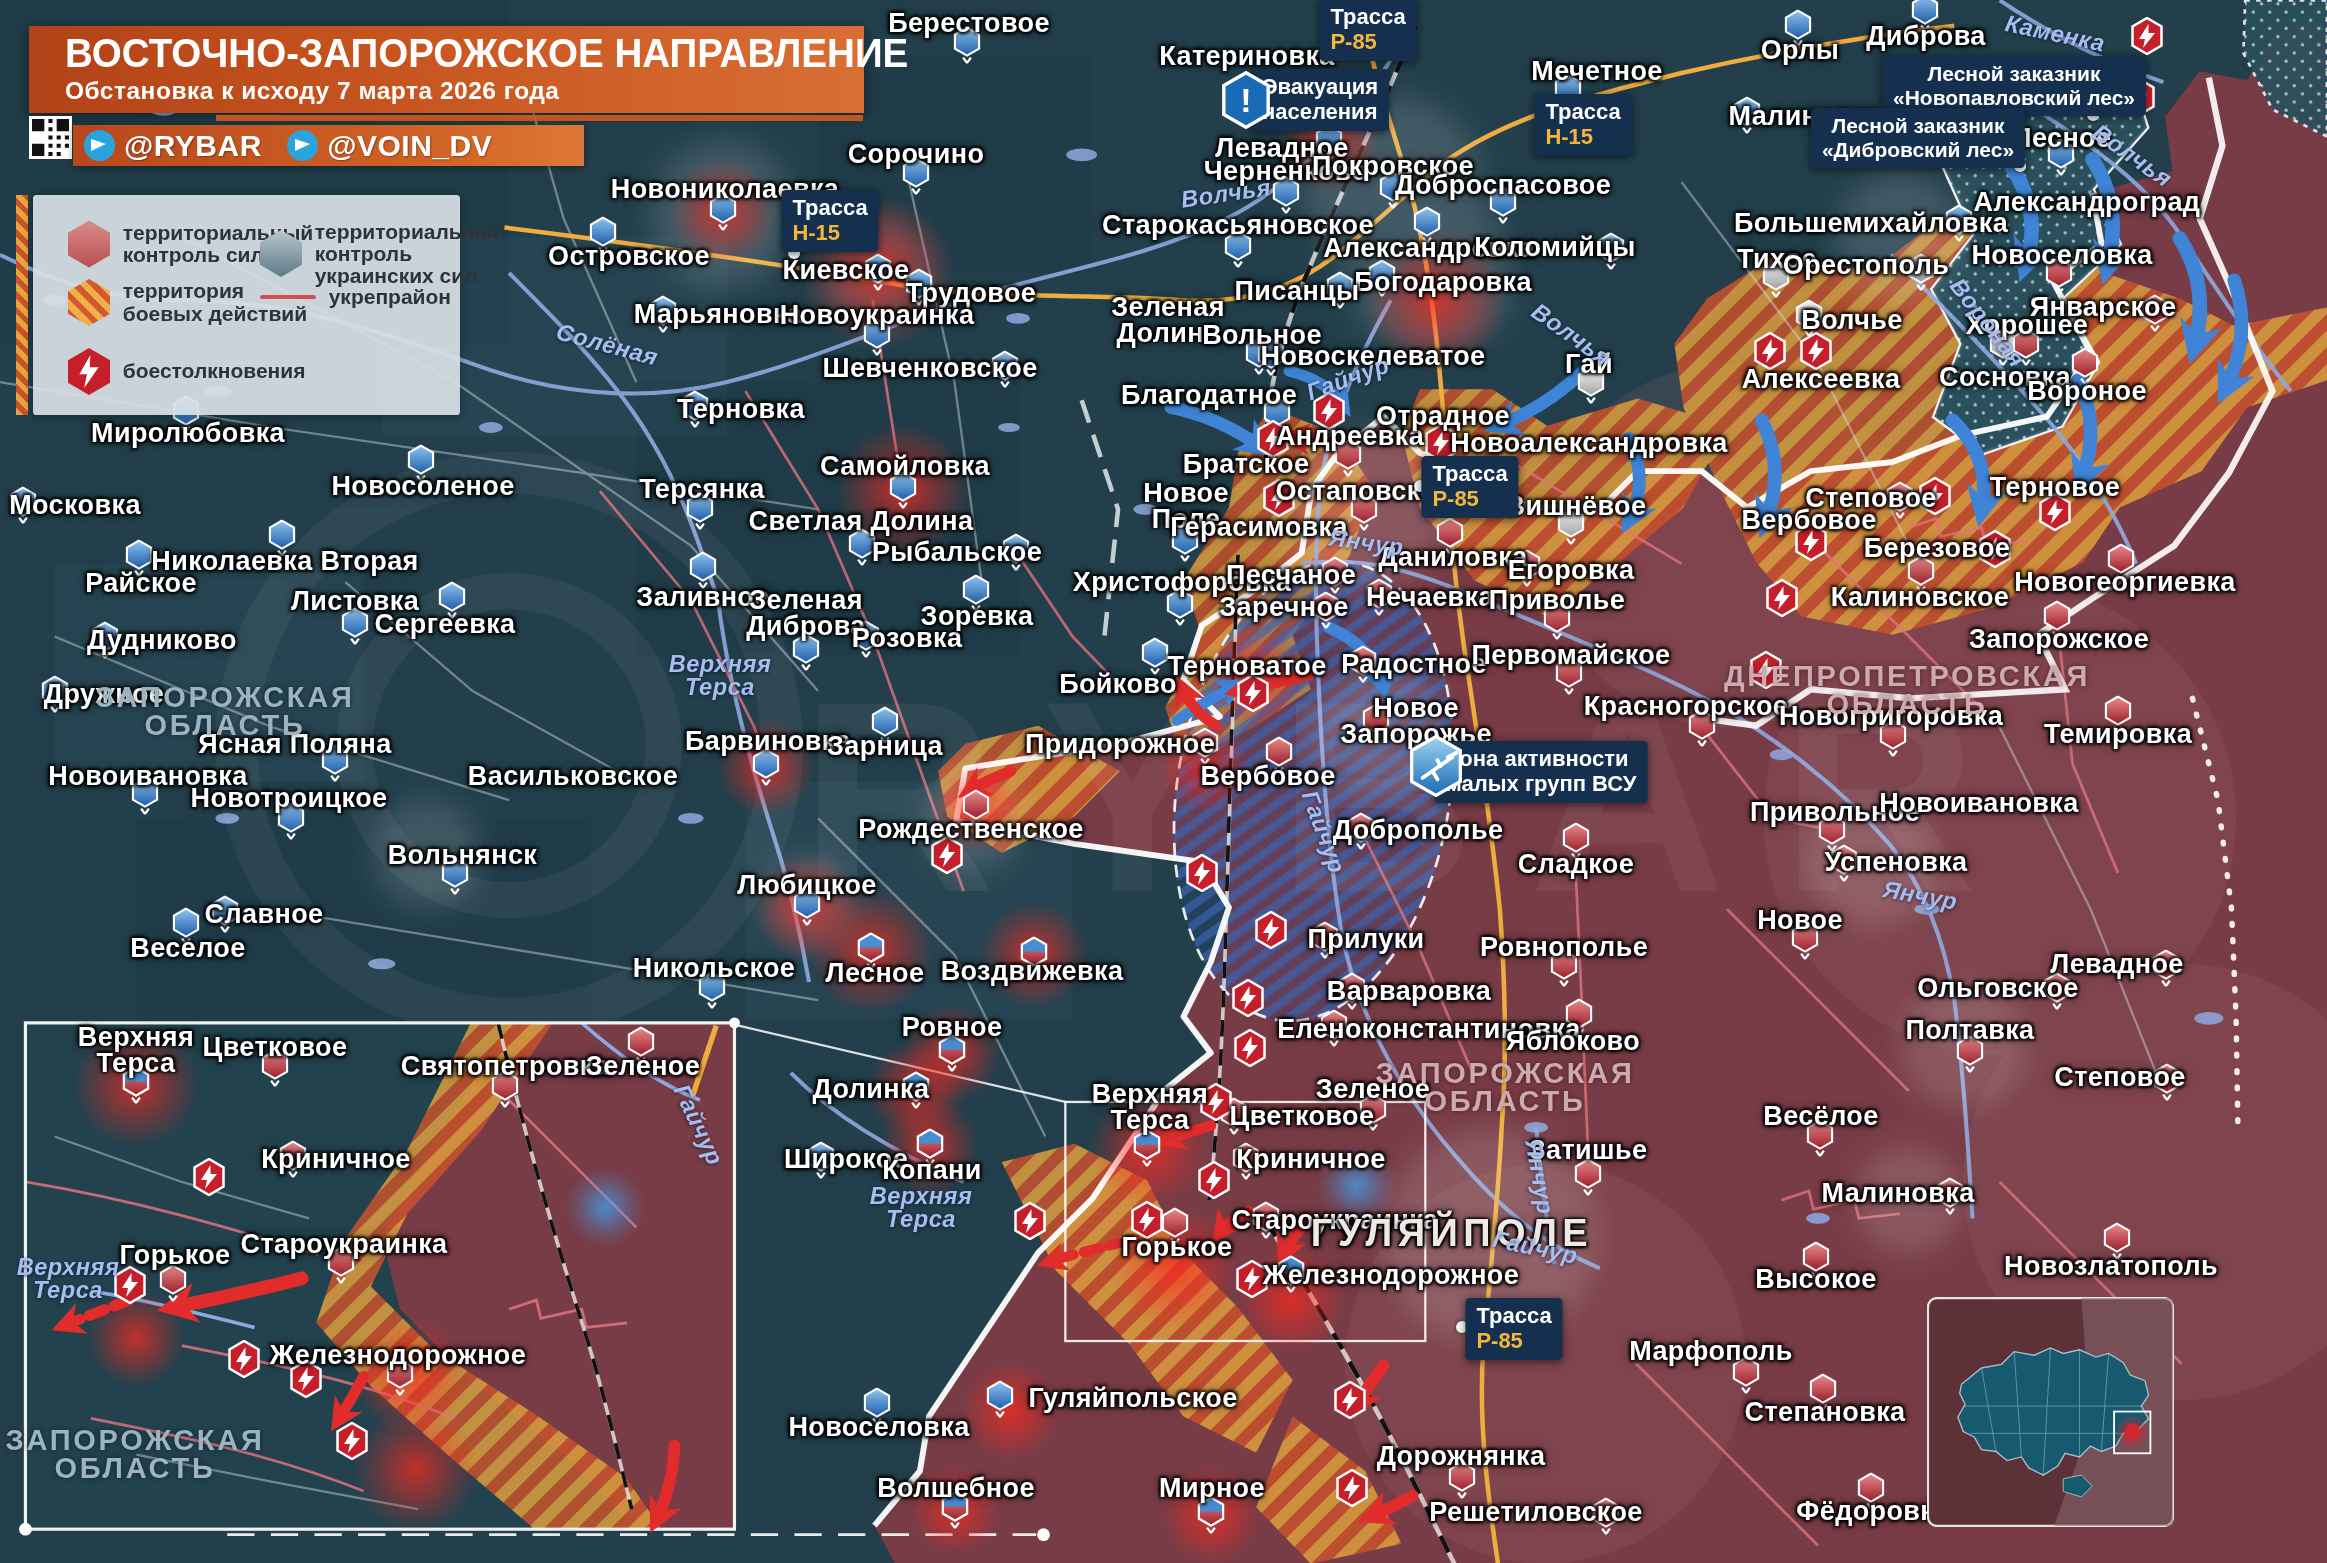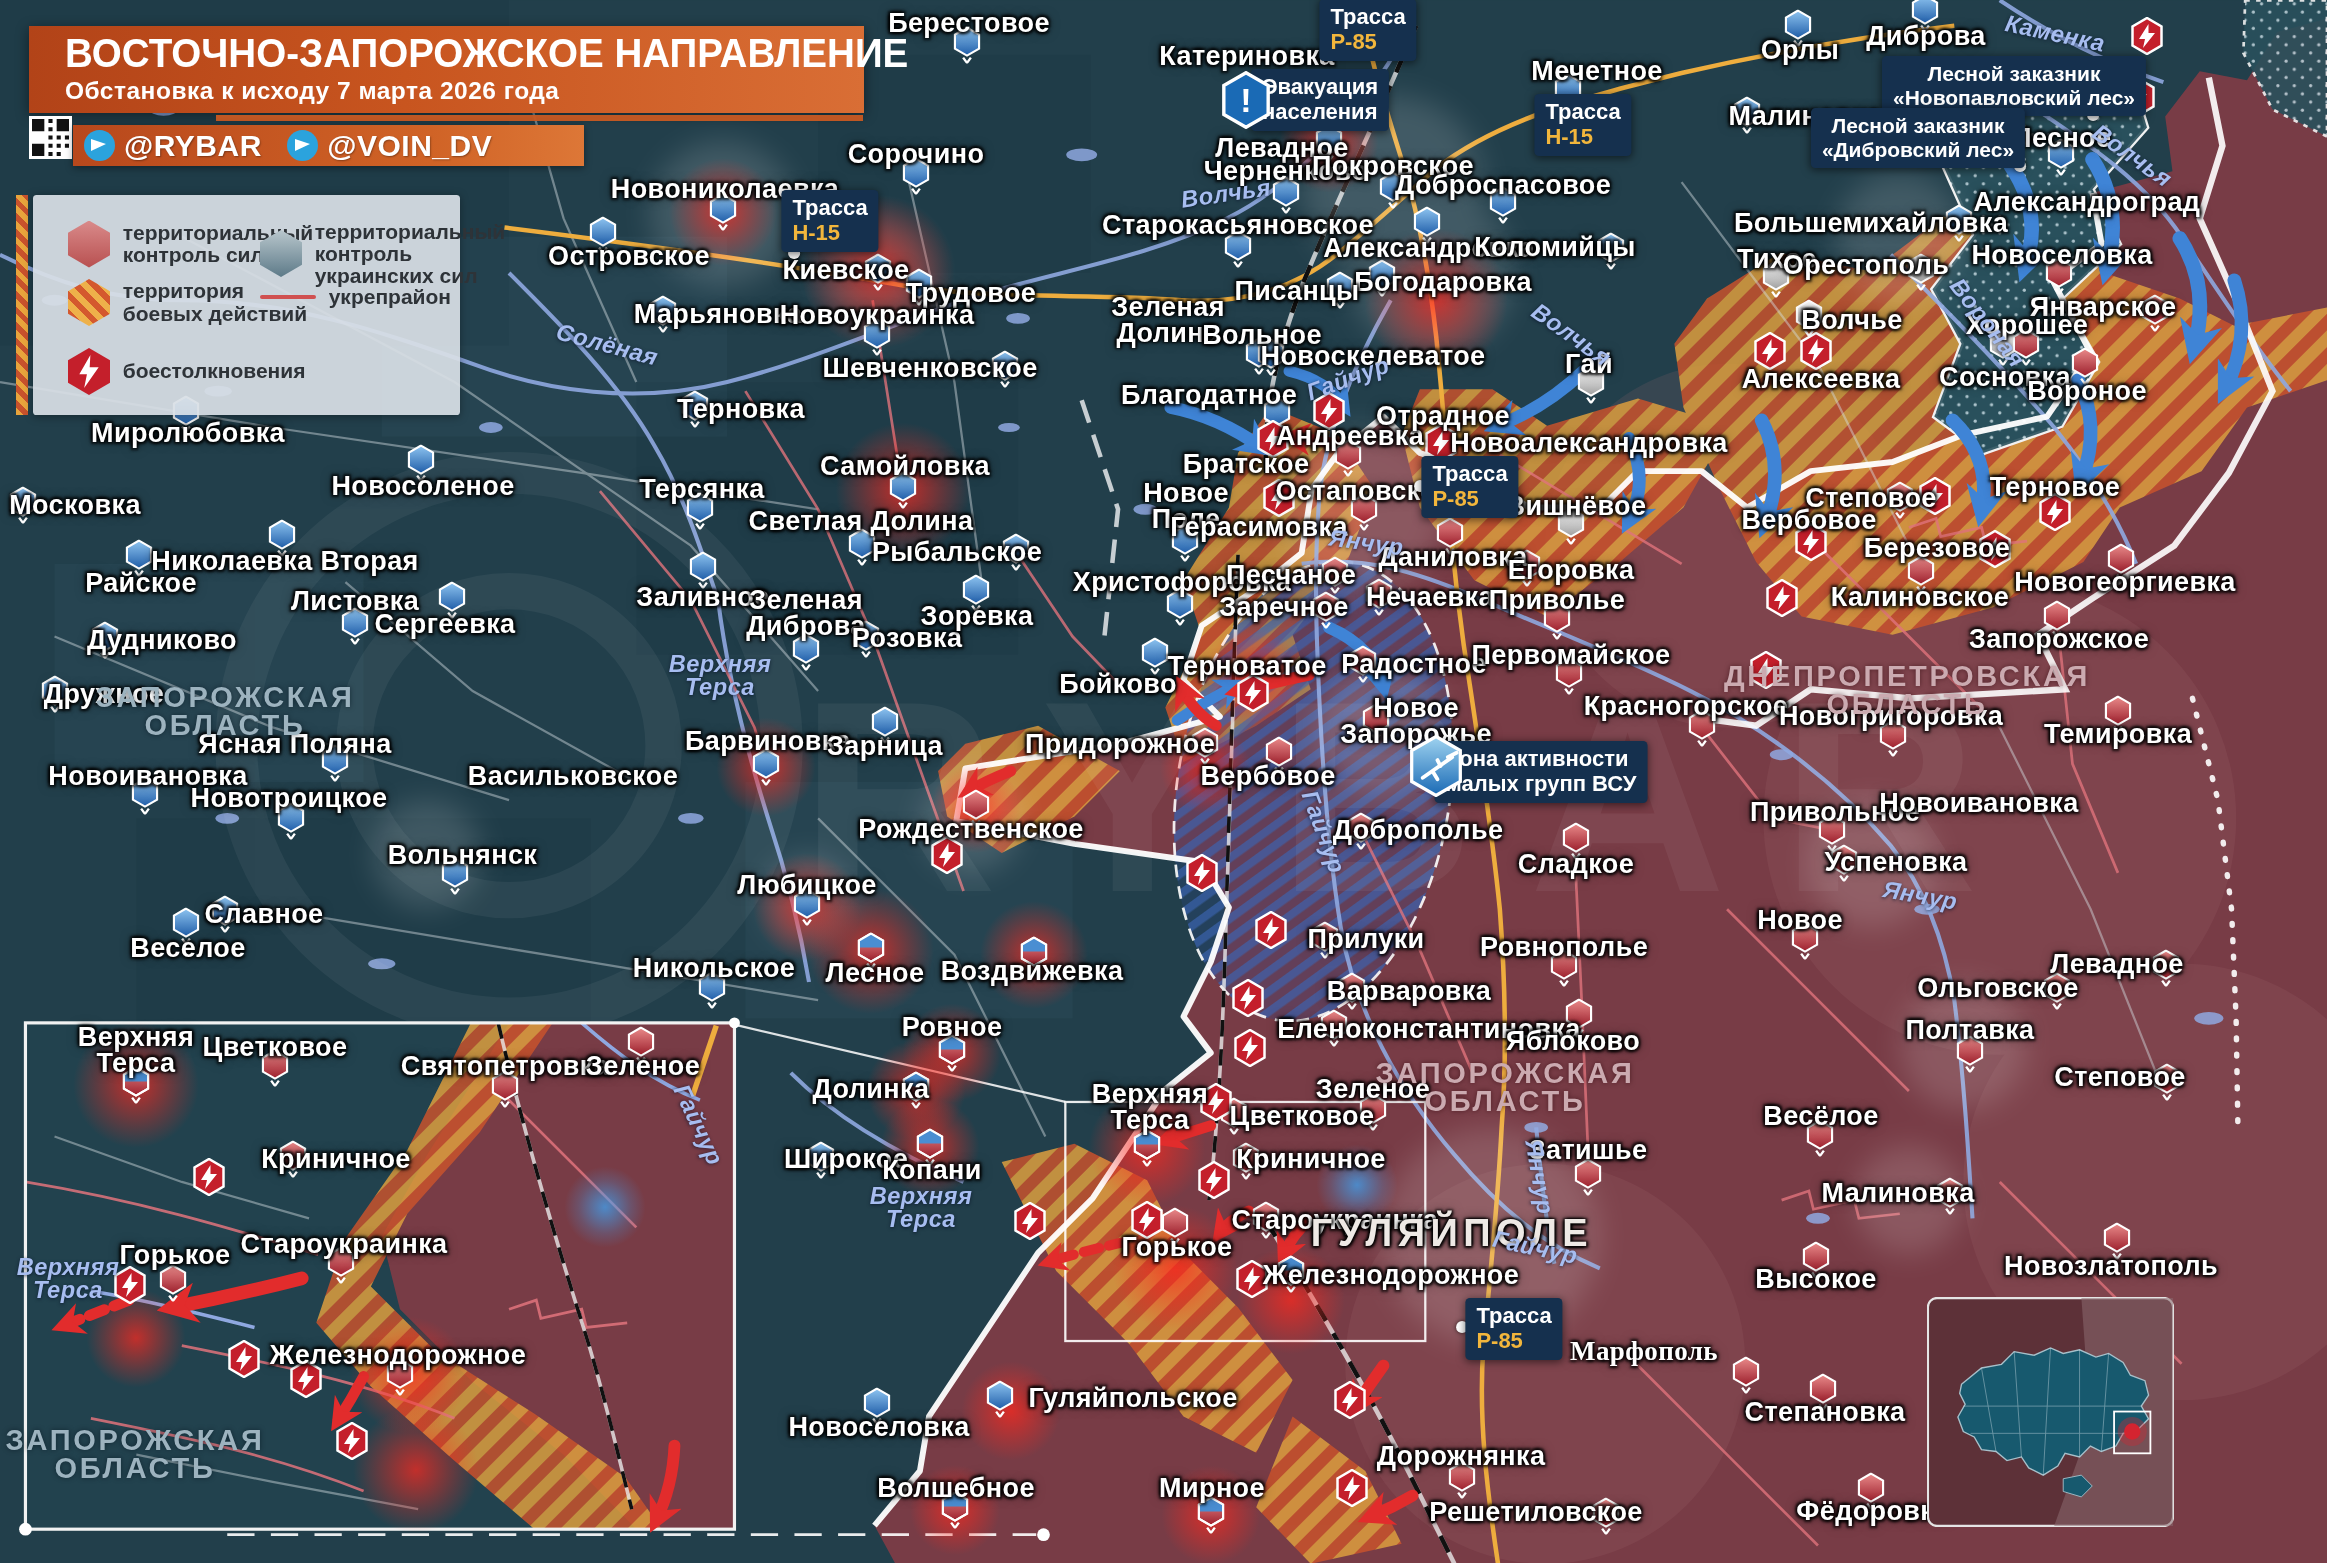--- a/index.html
+++ b/index.html
@@ -1199,21 +1199,21 @@
       <div class="lbl" style="left: 1896px; top: 862px;">Успеновка</div>
       <div class="lbl" style="left: 1800px; top: 920px;">Новое</div>
       <div class="lbl" style="left: 2117px; top: 964px;">Левадное</div>
       <div class="lbl" style="left: 1998px; top: 988px;">Ольговское</div>
       <div class="lbl" style="left: 1970px; top: 1030px;">Полтавка</div>
       <div class="lbl" style="left: 2120px; top: 1077px;">Степовое</div>
       <div class="lbl" style="left: 1821px; top: 1116px;">Весёлое</div>
       <div class="lbl" style="left: 1898px; top: 1193px;">Малиновка</div>
       <div class="lbl" style="left: 1816px; top: 1279px;">Высокое</div>
       <div class="lbl" style="left: 2111px; top: 1266px;">Новозлатополь</div>
-      <div class="lbl" style="left: 1644px; top: 1351px; font-family: Liberation Serif, serif;">Марфополь</div>
+      <div class="lbl" style="left: 1711px; top: 1351px;">Марфополь</div>
       <div class="lbl" style="left: 1825px; top: 1412px;">Степановка</div>
       <div class="lbl" style="left: 1873px; top: 1511px;">Фёдоровка</div>
       <div class="lbl" style="left: 136px; top: 1050px;">Верхняя
 Терса</div>
       <div class="lbl" style="left: 275px; top: 1047px;">Цветковое</div>
       <div class="lbl" style="left: 505px; top: 1066px;">Святопетровка</div>
       <div class="lbl" style="left: 643px; top: 1066px;">Зеленое</div>
       <div class="lbl" style="left: 336px; top: 1159px;">Криничное</div>
       <div class="lbl" style="left: 344px; top: 1244px;">Староукраинка</div>
       <div class="lbl" style="left: 175px; top: 1255px;">Горькое</div>

